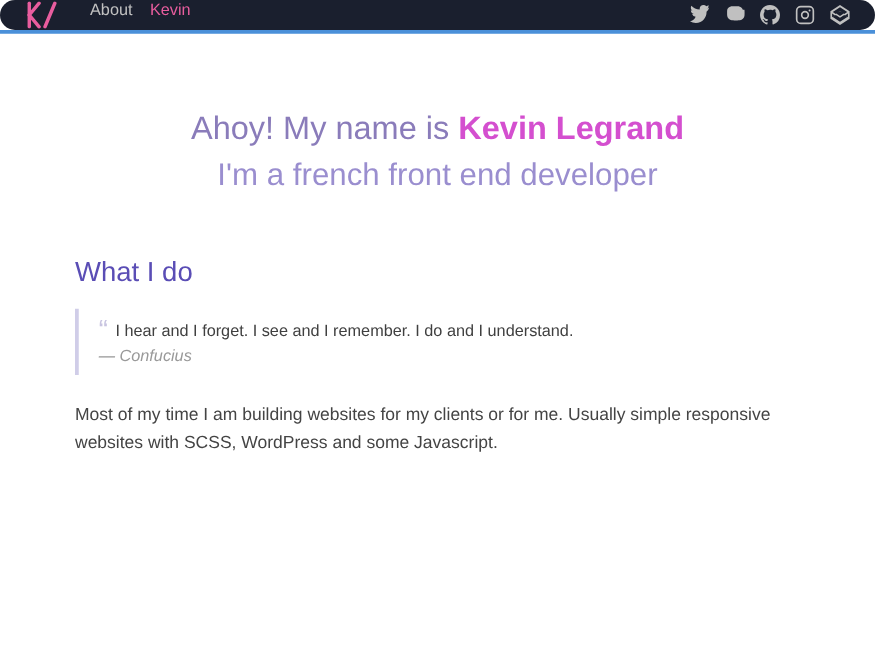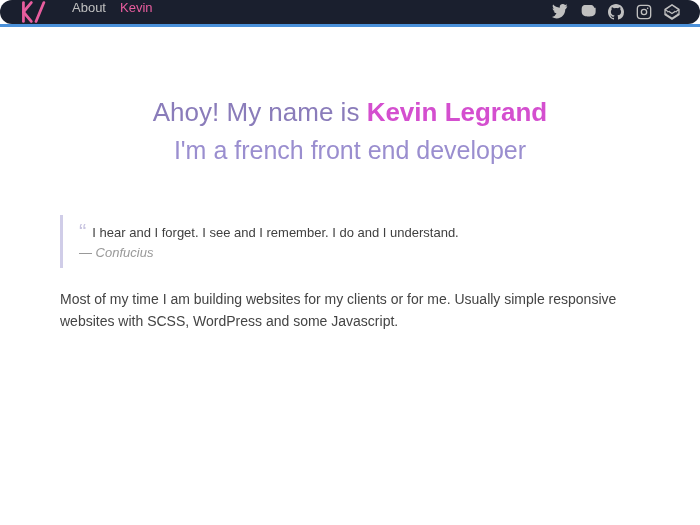--- a/index.html
+++ b/index.html
@@ -57,21 +57,21 @@
     .top-line {
       height: 3px;
       background: #4a90d9;
       width: 100%;
     }
 
     
     .main {
       max-width: 620px;
       margin: 0 auto;
-      padding: 30px 20px 40px;
+      padding: 20px 20px 40px;
     }
 
     
     .hero {
       text-align: center;
       padding: 40px 0 50px;
     }
     .hero-line1 {
       font-size: 26px;
       font-weight: 300;
@@ -192,20 +192,21 @@
 <div class="main">
 
   <div class="hero">
     <div class="hero-line1">
       <span>Ahoy! My name is </span><span class="name">Kevin Legrand</span>
     </div>
     <div class="hero-line2">I'm a french front end developer</div>
   </div>
 
   <div>
+    <h2 class="section-title">What I do</h2>
 
     <blockquote>
       <span class="quote-marks">“</span>
       <span class="quote-text">I hear and I forget. I see and I remember. I do and I understand.</span>
       <span class="quote-author">— Confucius</span>
     </blockquote>
 
     <p class="body-text">Most of my time I am building websites for my clients or for me. Usually simple responsive websites with SCSS, WordPress and some Javascript.</p>
   </div>
 

